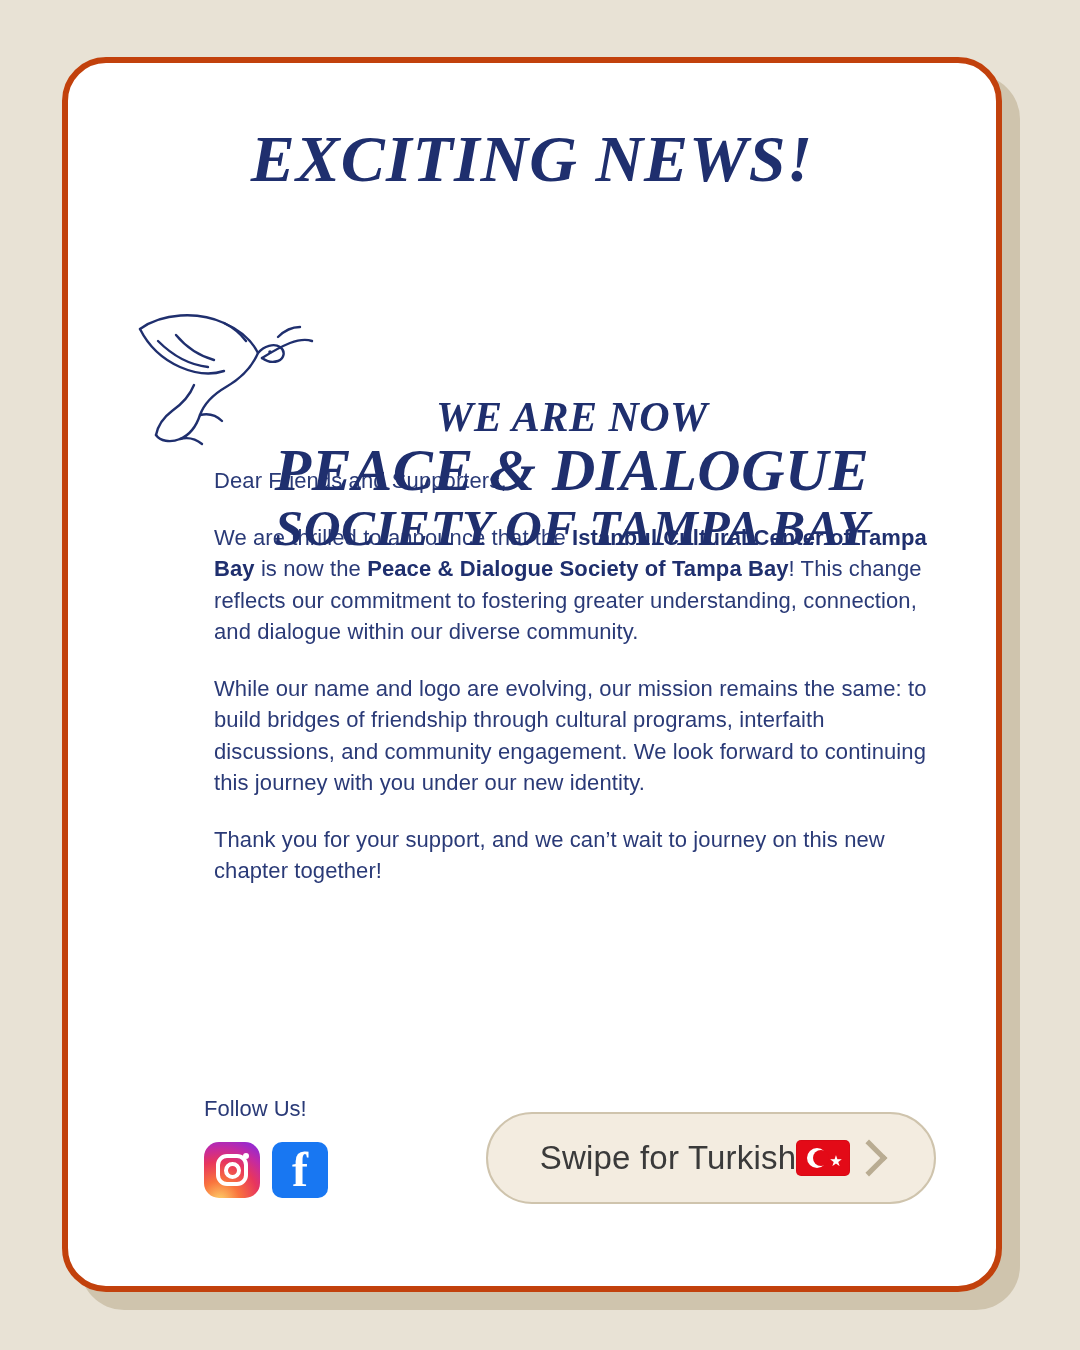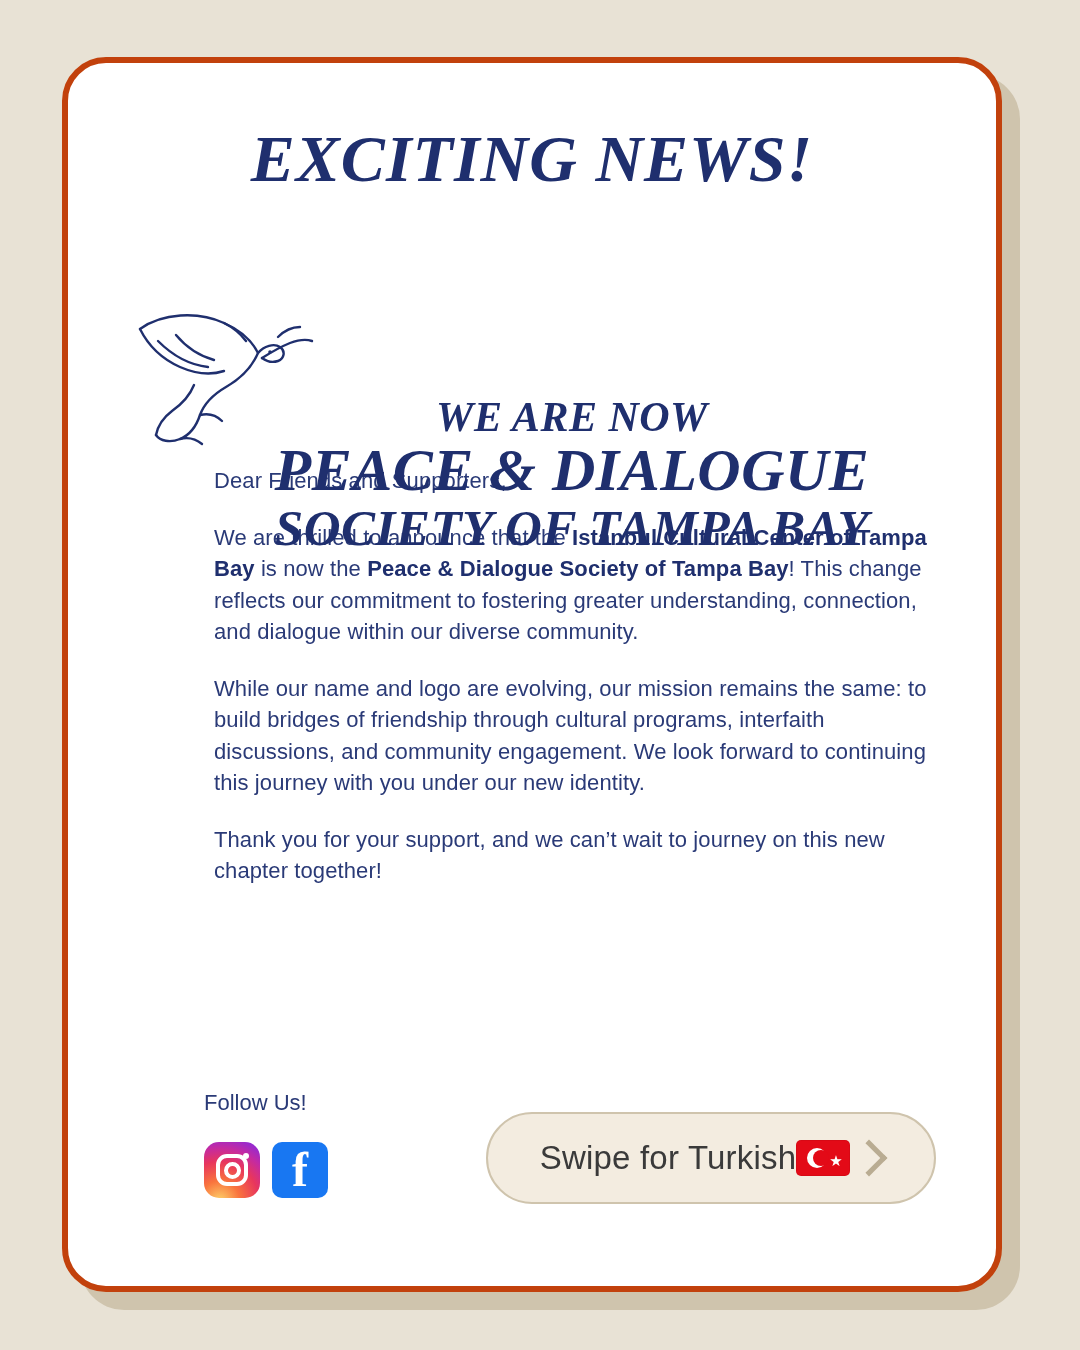--- a/index.html
+++ b/index.html
@@ -104,21 +104,21 @@
 
   .follow-block {
     position: absolute;
     left: 136px;
     bottom: 46px;
   }
 
   .follow-label {
     color: #2a3a77;
     font-size: 22px;
-    margin-bottom: 26px;
+    margin-bottom: 20px;
   }
 
   .social-row { display: flex; gap: 12px; align-items: center; }
 
   .ig-icon {
     width: 56px; height: 56px; border-radius: 15px;
     background: radial-gradient(circle at 28% 105%, #fdd36b 0%, #f9743d 28%, #e8365d 55%, #c32aa3 75%, #7d2ae8 100%);
     display: flex; align-items: center; justify-content: center;
     position: relative;
   }

